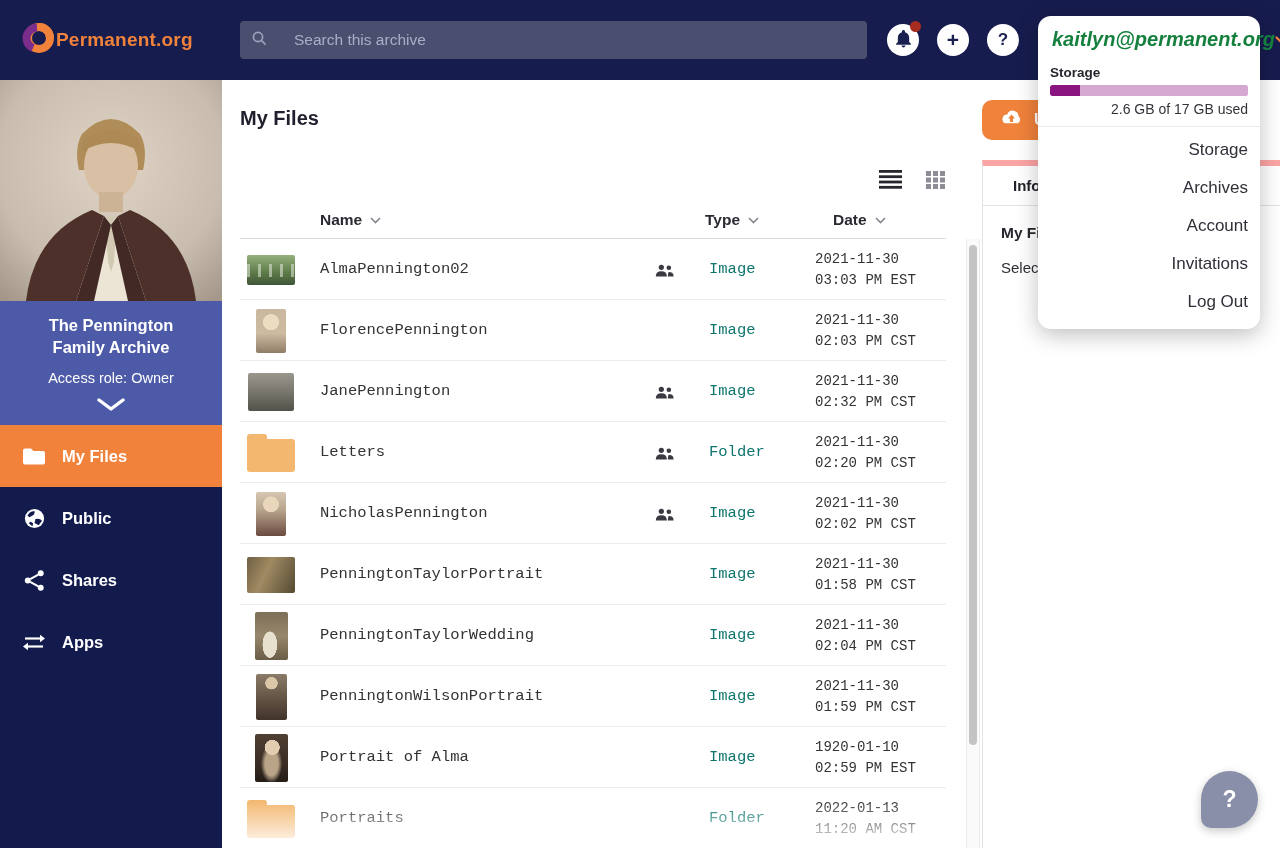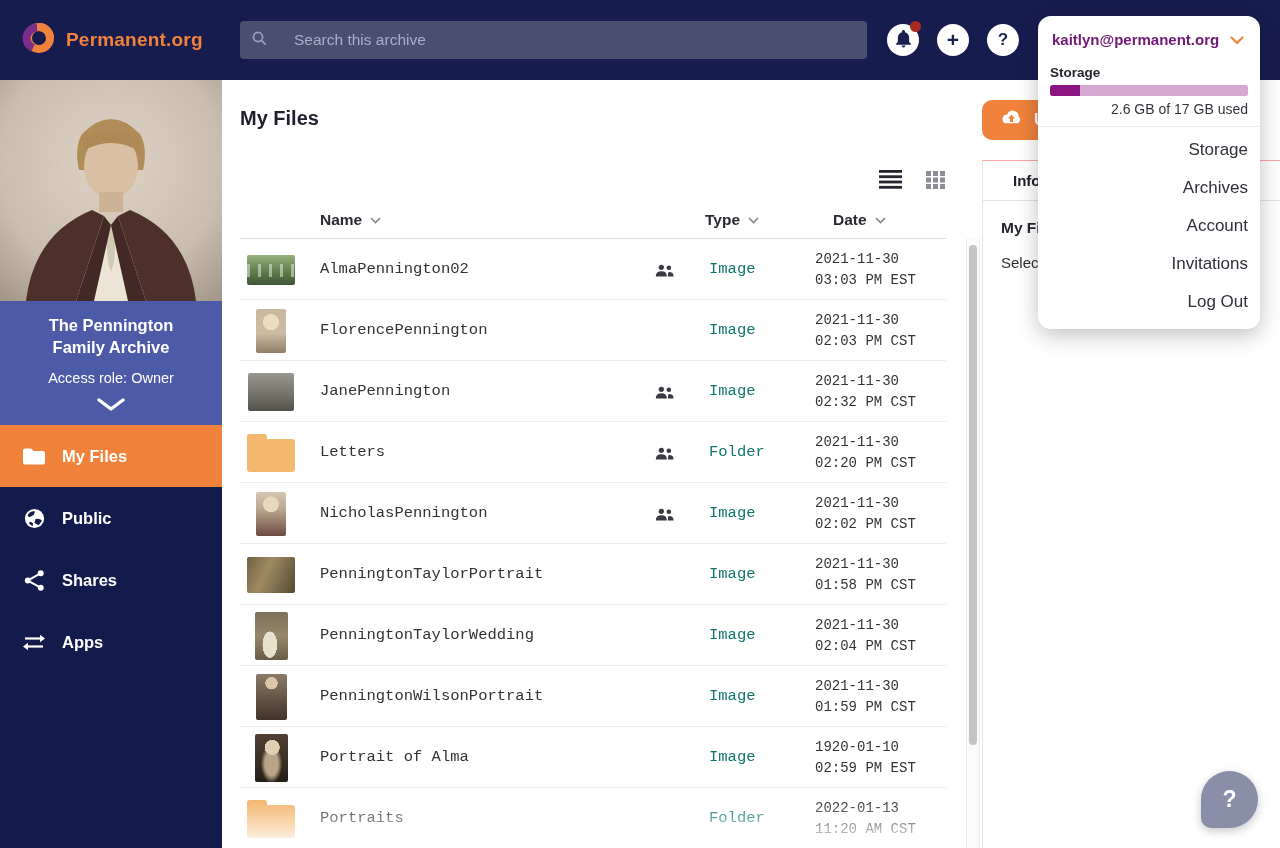--- a/index.html
+++ b/index.html
@@ -1,21 +1,21 @@
 <!DOCTYPE html>
 <html><head>
 <meta charset="utf-8">
 <style>
   * { margin:0; padding:0; box-sizing:border-box; }
   body { font-family:"Liberation Sans", sans-serif; background:#fff; }
   .canvas { position:relative; width:1280px; height:848px; overflow:hidden; background:#fff; }
 
   
   .topbar { position:absolute; left:0; top:0; width:1280px; height:80px; background:#171c4f; z-index:5; }
-  .brand { position:absolute; left:20px; top:20px; display:flex; align-items:center; gap:10px; cursor:pointer; }
+  .brand { position:absolute; left:20px; top:20px; display:flex; align-items:center; cursor:pointer; }
   .brand-text { color:#f0823b; font-size:19px; font-weight:bold; letter-spacing:.2px; }
   .searchbar { position:absolute; left:240px; top:21px; width:627px; height:38px; background:#4a4f6f; border-radius:4px; display:flex; align-items:center; padding:0 12px; gap:27px; cursor:text; }
   .search-ph { color:#a9aec6; font-size:15.5px; }
   .tb-btn { position:absolute; top:24px; width:32px; height:32px; border-radius:50%; background:#fff; border:none; display:flex; align-items:center; justify-content:center; cursor:pointer; color:#1a2050; font-weight:bold; }
   .tb-bell { left:887px; }
   .tb-plus { left:937px; font-size:21px; line-height:1; padding-bottom:2px; }
   .tb-help { left:987px; font-size:17px; }
   .notif-dot { position:absolute; right:-2px; top:-3px; width:11px; height:11px; border-radius:50%; background:#a72c20; }
 
   
@@ -72,33 +72,33 @@
       linear-gradient(180deg,#504034,#352a22 70%,#241c16); }
   .thumb--folder { position:relative; width:48px; height:38px; border-radius:0; background:none; }
   .thumb--folder::before { content:""; position:absolute; left:0; top:0; width:20px; height:10px; background:#f3b76f; border-radius:3px 3px 0 0; }
   .thumb--folder::after { content:""; position:absolute; left:0; top:5px; width:48px; height:33px; background:#f3b76f; border-radius:3px; }
 
   
   .scrollbar-track { position:absolute; left:966px; top:239px; width:14px; height:609px; background:#fafafa; border-left:1px solid #ececec; border-right:1px solid #ececec; z-index:2; }
   .scrollbar-thumb { position:absolute; left:2px; top:6px; width:8px; height:500px; background:#c4c4c4; border-radius:5px; cursor:grab; }
 
   
-  .info-panel { position:absolute; left:982px; top:160px; width:298px; height:688px; background:#fff; border-left:1px solid #e3e3e3; border-top:1px solid #fca5a5; z-index:4; }
+  .info-panel { position:absolute; left:982px; top:160px; width:298px; height:688px; background:#fff; border-left:1px solid #e3e3e3; border-top:6px solid #fca5a5; z-index:4; }
   .info-tabs { height:40px; border-bottom:1px solid #e3e3e3; display:flex; align-items:center; }
   .info-tab { margin-left:30px; font-size:15px; font-weight:bold; color:#22222c; cursor:pointer; }
   .info-heading { position:absolute; left:18px; top:58px; font-size:15.5px; font-weight:bold; color:#26262e; }
   .info-hint { position:absolute; left:18px; top:93px; font-size:15px; color:#2e2e36; }
 
   
   .upload-btn { position:absolute; left:982px; top:100px; width:178px; height:40px; background:#f0823b; border:none; border-radius:10px; color:#fff; font-size:16px; font-weight:bold; display:flex; align-items:center; gap:11px; padding-left:18px; cursor:pointer; z-index:8; font-family:"Liberation Sans", sans-serif; }
 
   
   .account-dd { position:absolute; left:1038px; top:16px; width:222px; background:#fff; border-radius:13px; box-shadow:0 6px 22px rgba(0,0,0,.25); z-index:40; padding-bottom:8px; }
   .acct-row { height:45px; display:flex; align-items:center; justify-content:space-between; padding:2px 16px 0 14px; cursor:pointer; }
-  .acct-email { color:#701a75; font-size:15px; font-weight:bold; }
+  .acct-email { color:#15803d; font-size:20px; font-weight:bold;font-style:italic; }
   .storage-label { margin:4px 12px 5px; font-size:13.5px; font-weight:bold; color:#26262e; }
   .storage-bar { margin:0 12px; height:11px; border-radius:2.5px; background:#d5a8d2; overflow:hidden; }
   .storage-fill { height:100%; background:#8a1580; border-radius:2.5px 0 0 2.5px; }
   .storage-used { margin:5px 12px 9px; text-align:right; font-size:14px; color:#33333b; }
   .dd-sep { border:none; border-top:1px solid #e9e9ee; margin:0 0 4px; }
   .dd-item { height:38px; display:flex; align-items:center; justify-content:flex-end; padding-right:12px; font-size:17px; color:#30303a; cursor:pointer; }
 
   
   .beacon { position:absolute; left:1201px; top:771px; width:57px; height:57px; background:#8a8fa9; border-radius:50% 50% 50% 10px; display:flex; align-items:center; justify-content:center; color:#fff; font-size:23px; font-weight:bold; border:none; cursor:pointer; box-shadow:0 3px 10px rgba(0,0,0,.22); z-index:50; font-family:"Liberation Sans", sans-serif; }
 </style>

